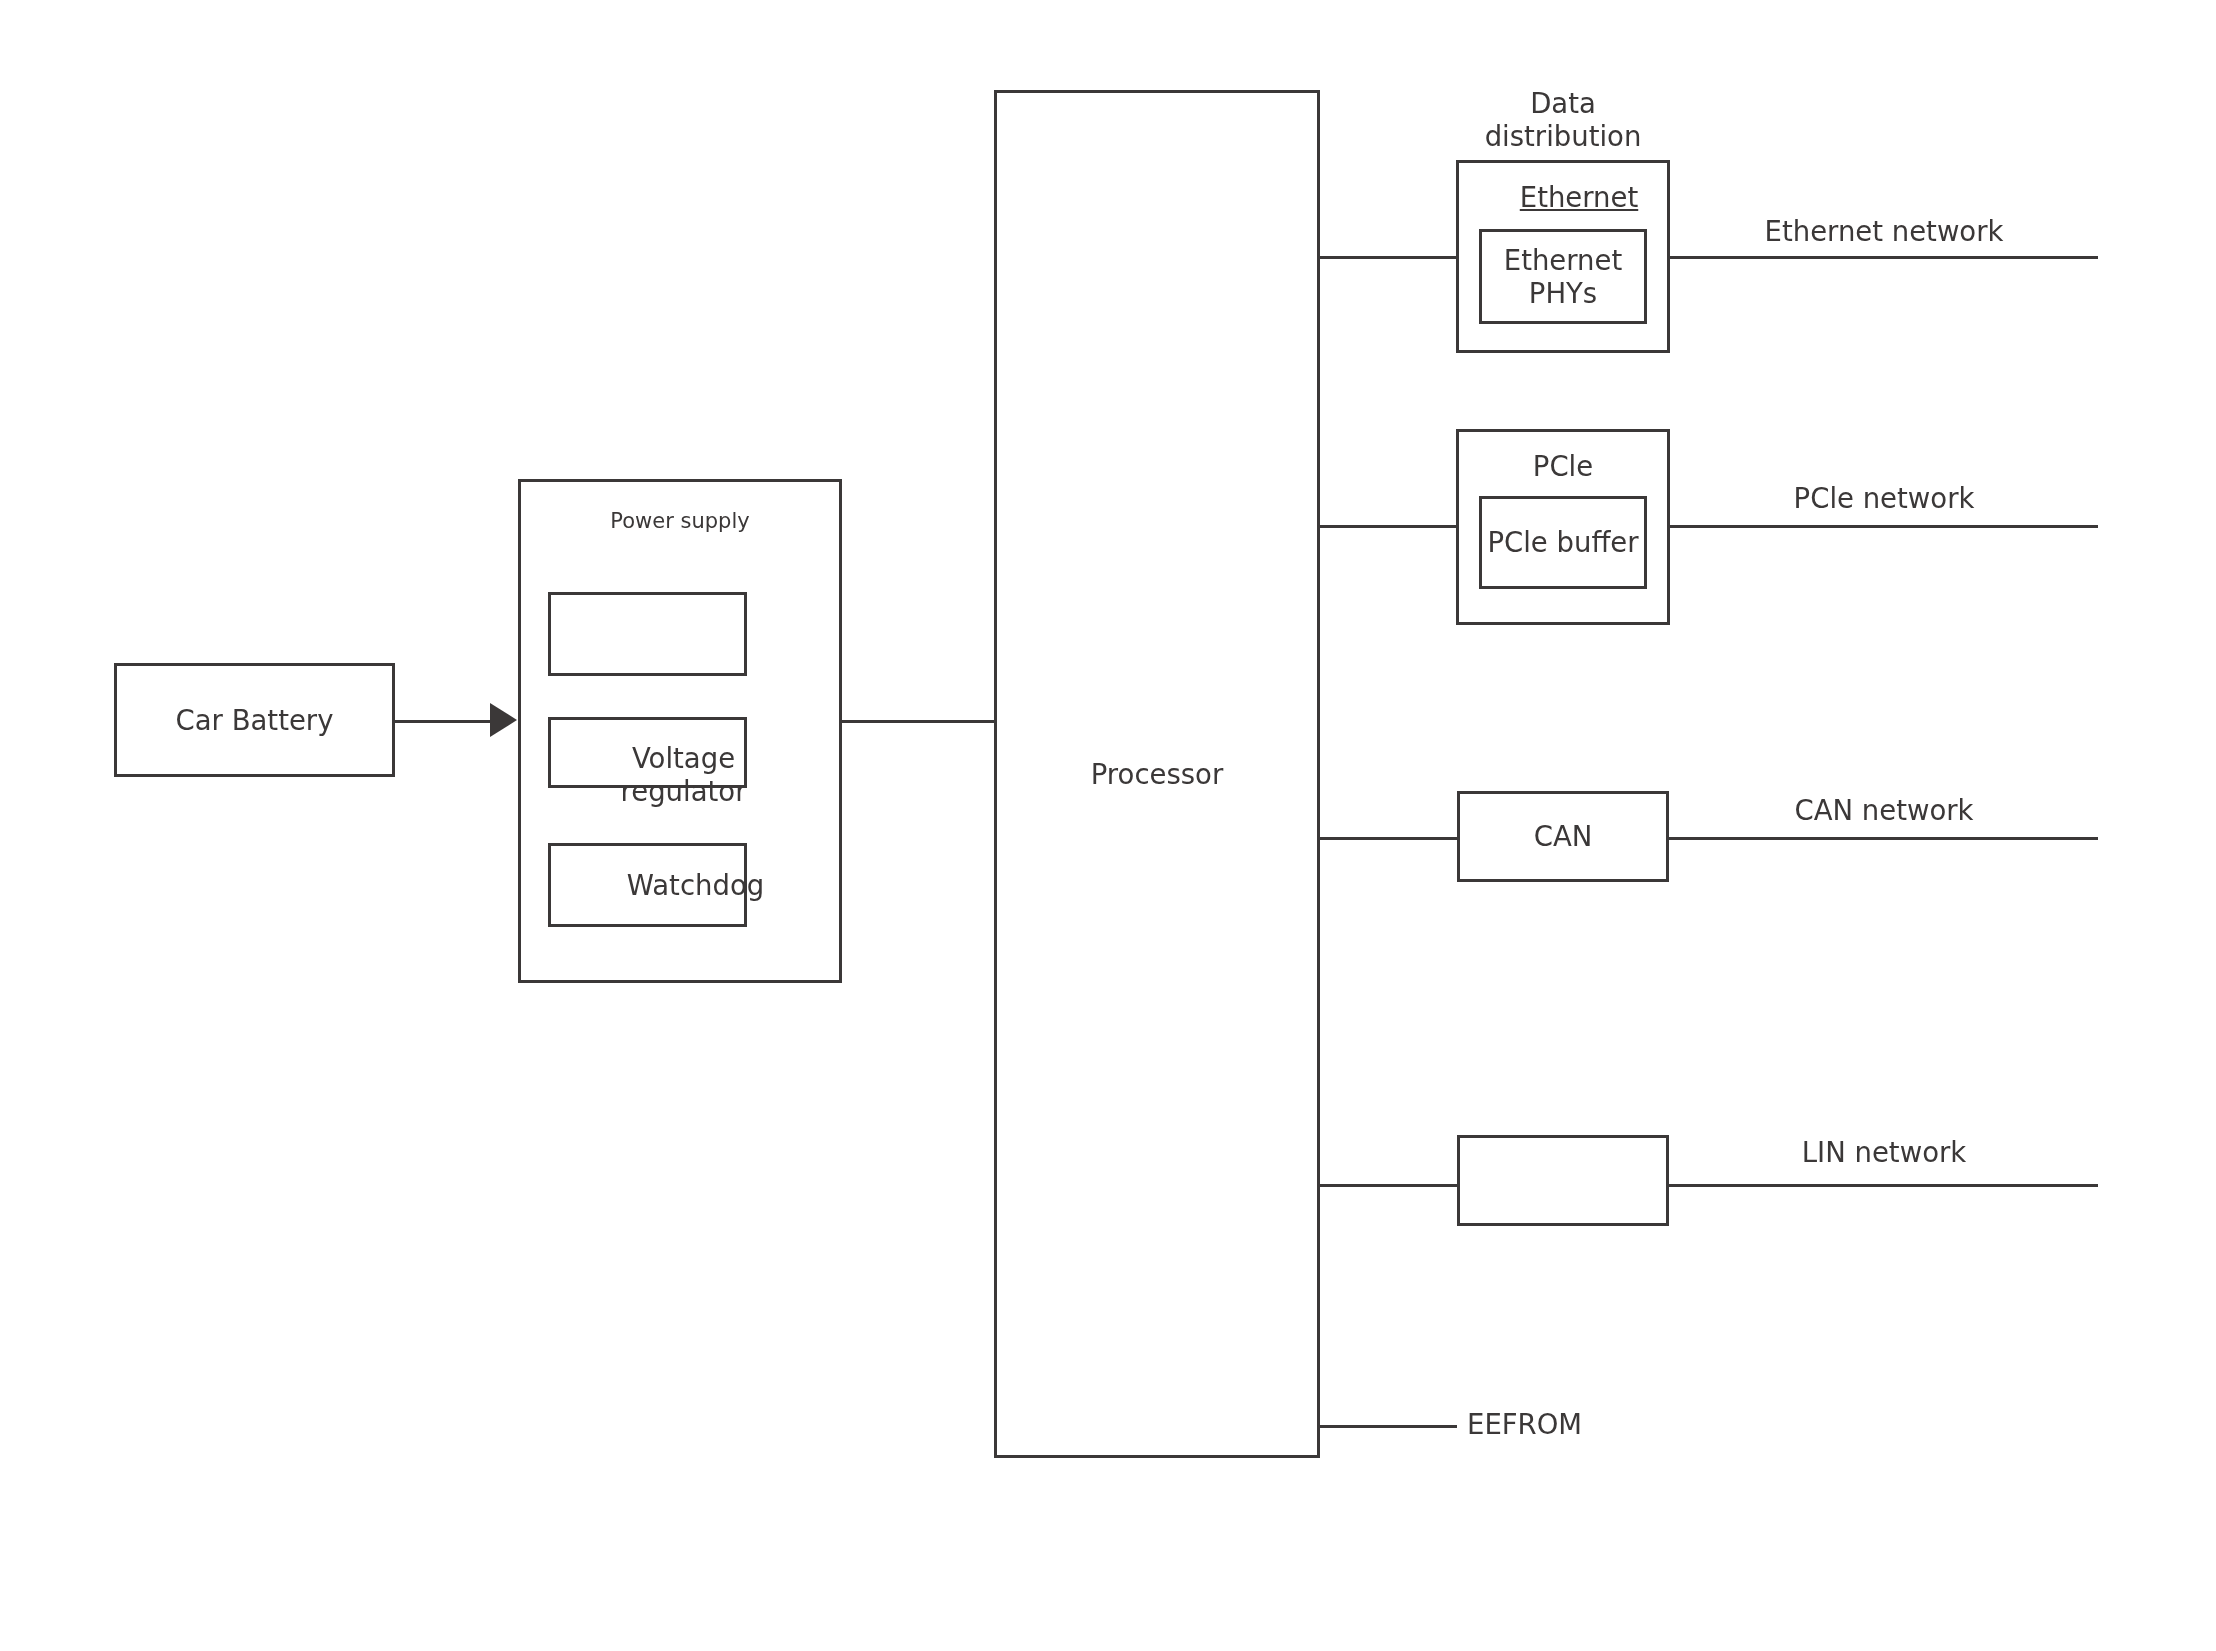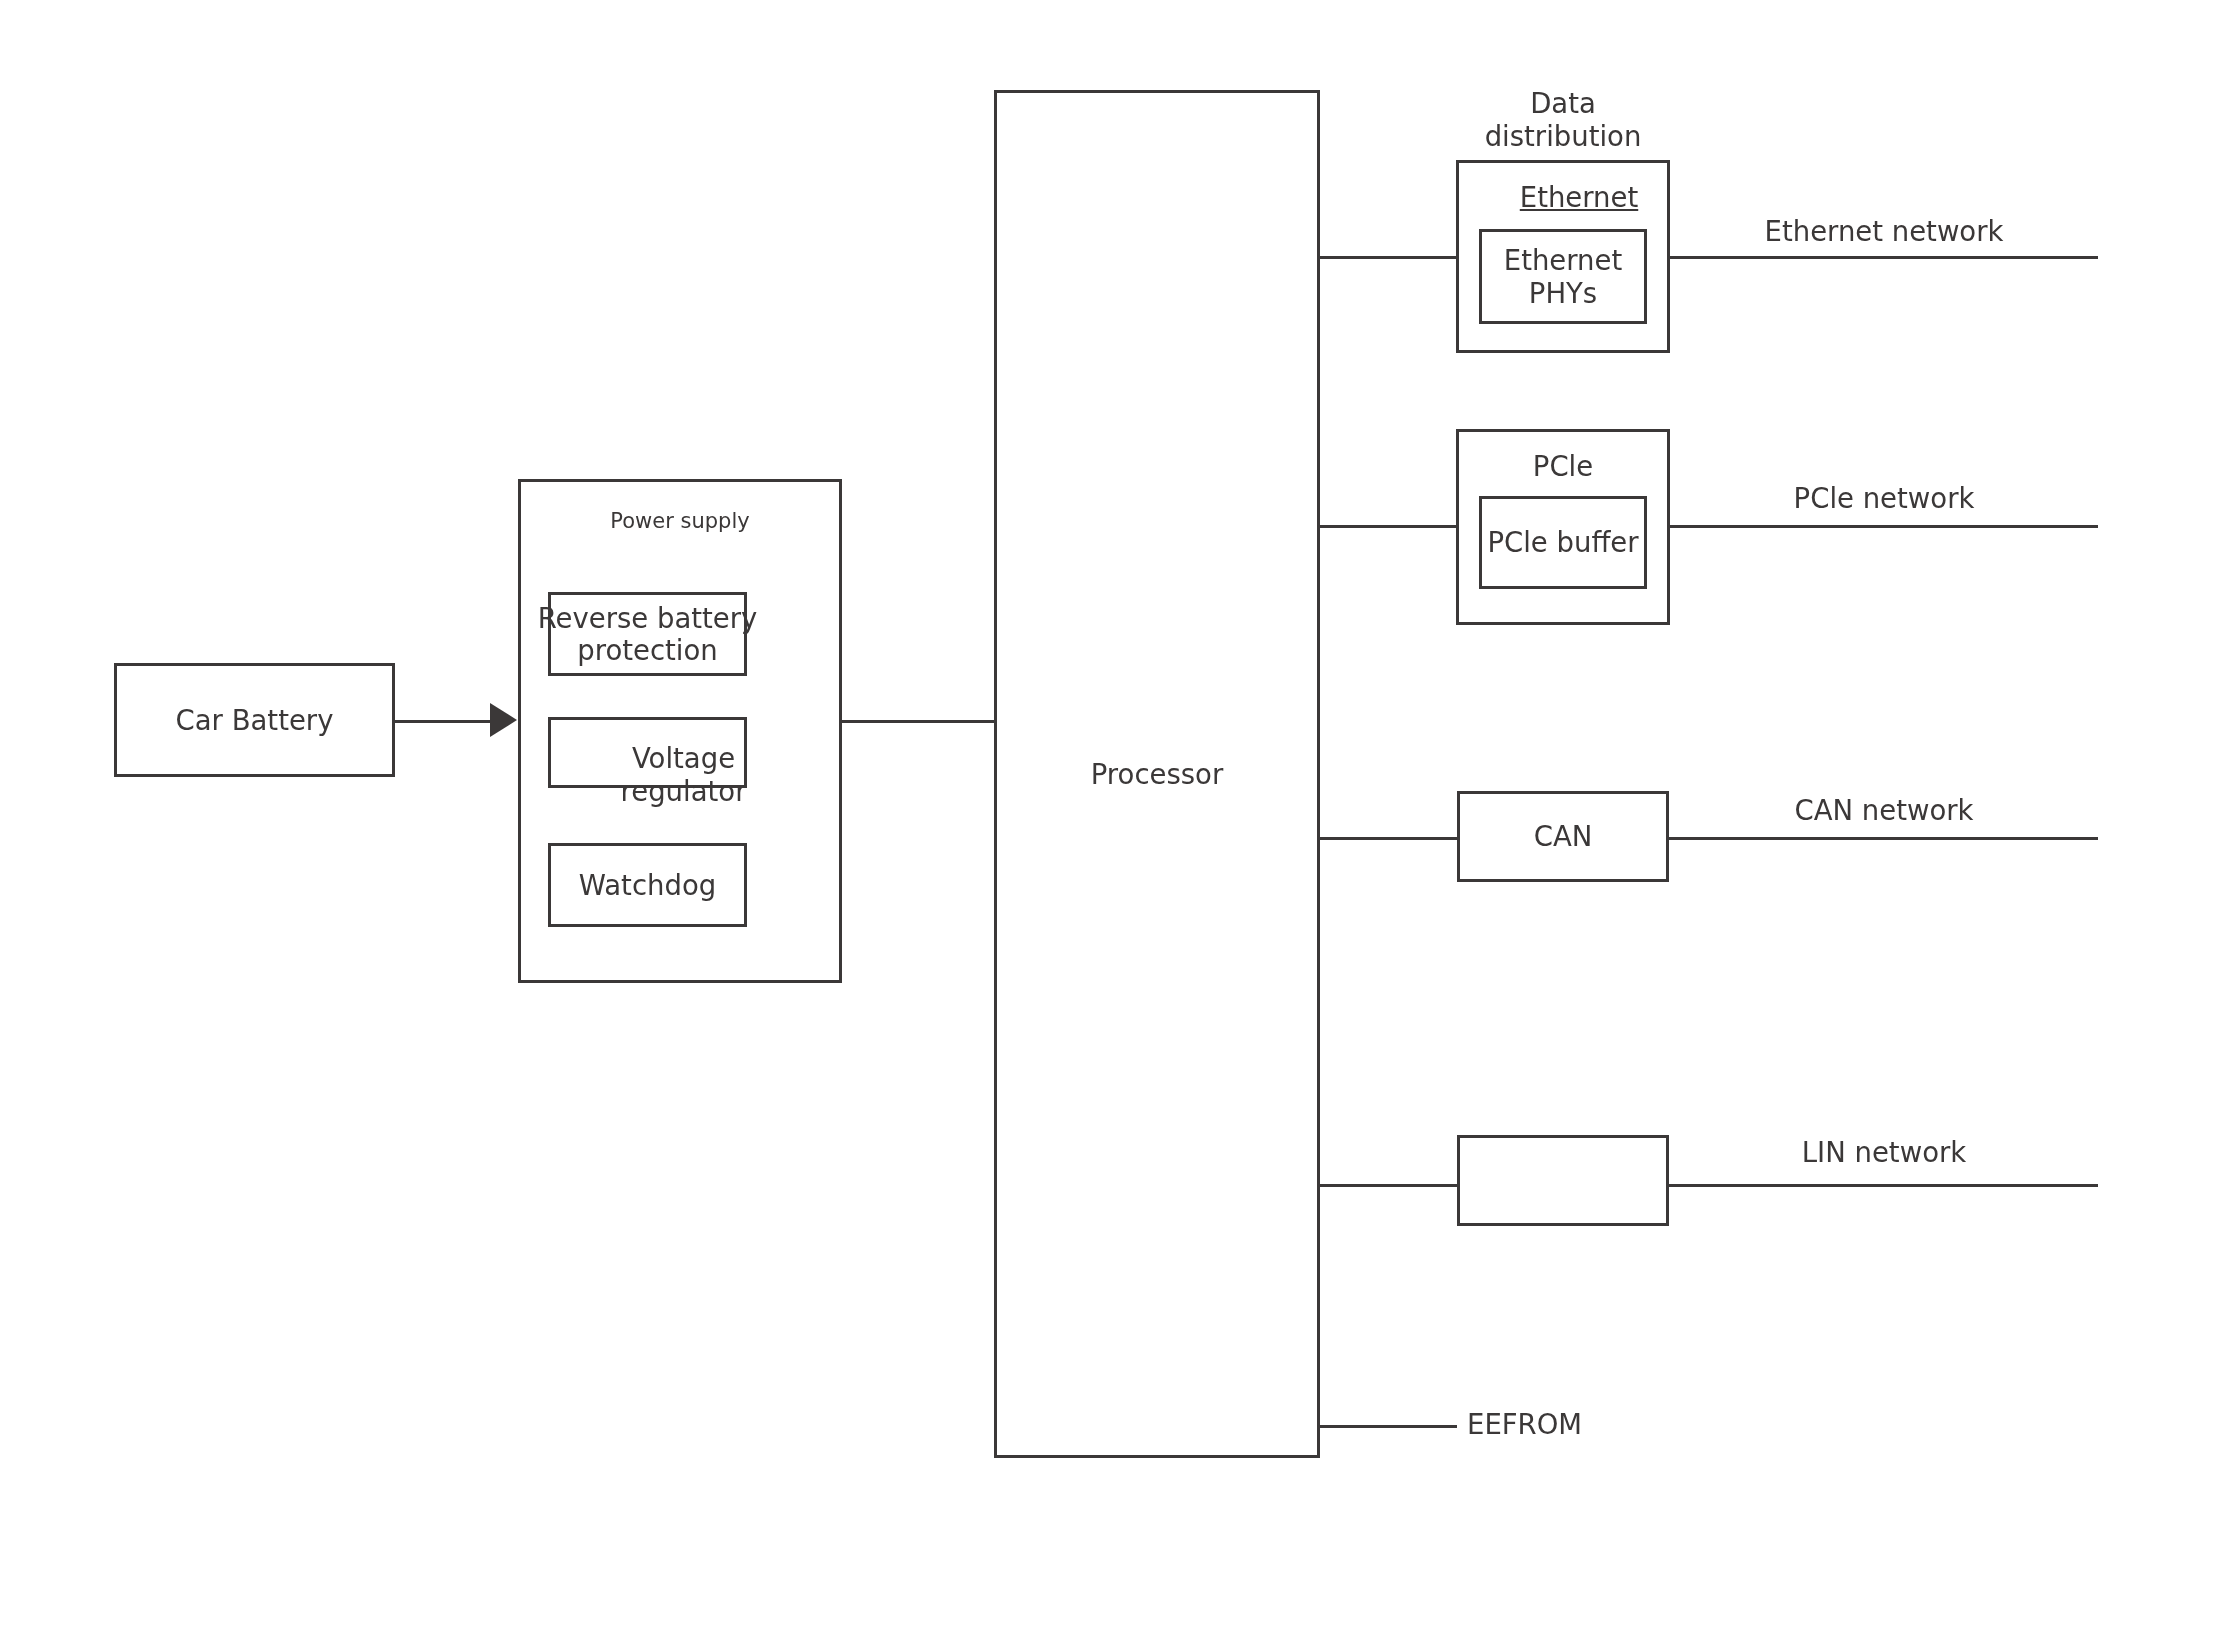--- a/index.html
+++ b/index.html
@@ -67,28 +67,26 @@
   <div class="box" style="left:114px; top:663px; width:281px; height:114px;"></div>
   <div class="lbl-centered fs-body" style="left:114px; top:663px; width:281px; height:114px;">Car Battery</div>
 
   <div class="hline" style="left:395px; top:720px; width:95px;"></div>
   <div class="arrowhead" style="left:490px; top:703px;"></div>
 
   <div class="box" style="left:518px; top:479px; width:324px; height:504px;"></div>
   <div class="lbl-centered fs-title" style="left:518px; top:501px; width:324px; height:40px;">Power supply</div>
 
   <div class="box-inner" style="left:548px; top:592px; width:199px; height:84px;"></div>
-  <div class="lbl-centered fs-body" style="left:548px; top:592px; width:199px; height:84px; white-space:pre;">Reverse battery
-protection</div>
 
   <div class="box-inner" style="left:548px; top:717px; width:199px; height:71px;"></div>
   <div class="lbl-centered fs-body" style="left:548px; top:739px; width:199px; height:71px;margin-left:36px;">Voltage regulator</div>
 
   <div class="box-inner" style="left:548px; top:843px; width:199px; height:84px;"></div>
-  <div class="lbl-centered fs-body" style="left:548px; top:843px; width:199px; height:84px;">Watchdog</div>
+  <div class="lbl-centered fs-body" style="left:548px; top:843px; width:199px; height:84px;padding-left:48px;">Watchdog</div>
 
   <div class="hline" style="left:842px; top:720px; width:152px;"></div>
 
   <div class="box" style="left:994px; top:90px; width:326px; height:1368px;"></div>
   <div class="lbl-centered fs-body" style="left:994px; top:754px; width:326px; height:40px;">Processor</div>
 
   <div class="lbl-centered fs-body" style="left:1456px; top:102px; width:214px; height:35px;">Data distribution</div>
 
   <div class="hline" style="left:1320px; top:256px; width:137px;"></div>
   <div class="box" style="left:1456px; top:160px; width:214px; height:193px;"></div>

